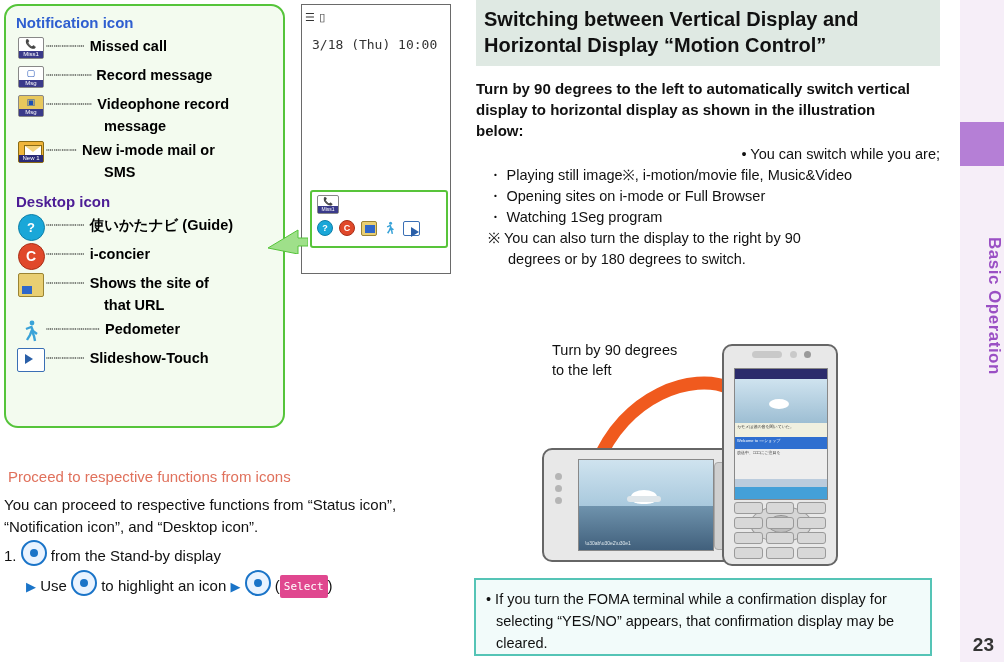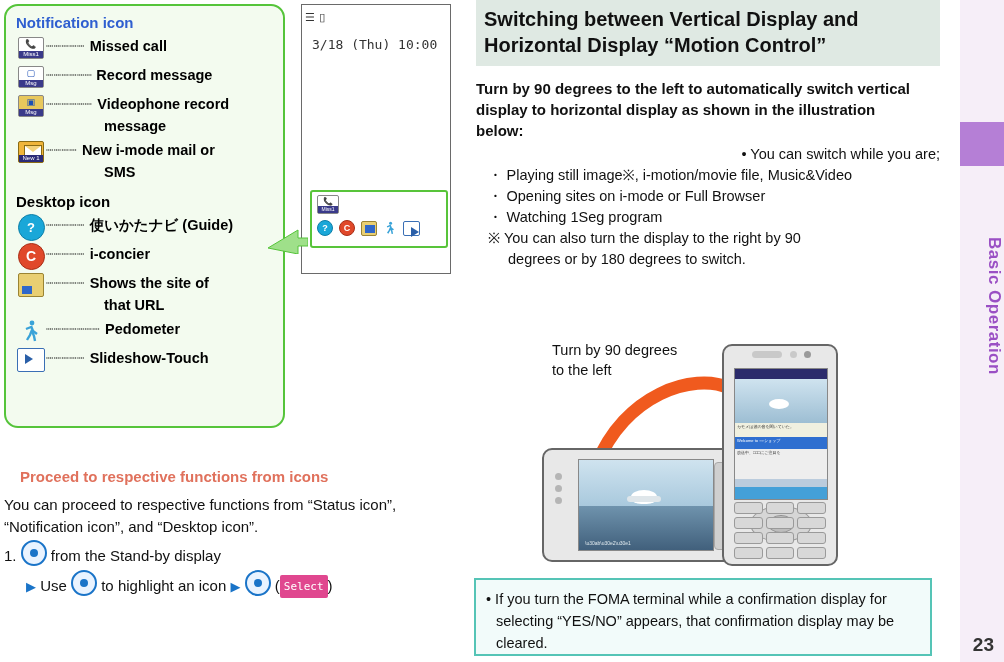--- a/index.html
+++ b/index.html
@@ -6,21 +6,21 @@
   body{width:1004px;height:662px;background:#fff;font-family:"Liberation Sans",sans-serif;overflow:hidden;position:relative;}
 
   
   #left-col{position:absolute;left:0;top:0;width:468px;height:662px;}
 
   .icon-legend-box{
     position:absolute;left:4px;top:4px;width:281px;height:424px;
     background:#f3fbef;border:2px solid #55c43a;border-radius:14px;box-sizing:border-box;
   }
   .legend-head{color:#2f5fd0;font-weight:bold;font-size:15px;}
-  .legend-head.desk{color:#000000;}
+  .legend-head.desk{color:#4c1d95;}
   .legend-row{display:flex;align-items:flex-start;margin-top:5px;}
   .legend-ico{width:30px;height:24px;flex:0 0 30px;display:flex;align-items:center;justify-content:center;}
   .legend-dots{font-size:12px;color:#000;letter-spacing:.5px;white-space:nowrap;padding-top:3px;}
   .legend-text{font-weight:bold;font-size:14.5px;color:#000;padding-top:2px;line-height:17px;}
   .legend-cont{font-weight:bold;font-size:14.5px;color:#000;line-height:17px;}
 
   
   .pixicon{border:1px solid #777;background:#fff;box-sizing:border-box;display:inline-block;position:relative;}
   .ico-miss{width:26px;height:22px;background:#fff;border:1px solid #888;border-radius:2px;font-size:6px;color:#222;}
   .ico-lbl{position:absolute;bottom:0;left:0;right:0;text-align:center;font-size:6px;line-height:7px;background:#3a3a8a;color:#fff;}
@@ -44,21 +44,21 @@
     border:1px solid #6a6a6a;background:#fff;box-sizing:border-box;
   }
   .ps-statusbar{height:16px;padding:2px 3px;}
   .ps-clock{font-family:"DejaVu Sans Mono",monospace;font-size:13px;color:#333;letter-spacing:0px;margin:12px 0 0 10px;}
   .ps-iconbox{
     position:absolute;left:8px;top:185px;width:134px;height:54px;border:2px solid #58c43a;background:#fff;border-radius:3px;
   }
   .ps-iconrow{display:flex;align-items:center;gap:6px;padding:6px 5px 0 5px;}
   .ps-callout{position:absolute;left:268px;top:228px;width:40px;height:26px;}
 
-  .sect-title{position:absolute;left:20px;top:468px;font-size:15px;color:#e0715c;font-weight:bold;}
+  .sect-title{position:absolute;left:8px;top:468px;font-size:15px;color:#e0715c;font-weight:normal;}
   .body-text{position:absolute;left:4px;top:494px;width:450px;font-size:15px;line-height:21.5px;color:#111;}
   .step-line{margin-top:3px;}
   .inline-key{display:inline-block;width:22px;height:22px;border-radius:50%;border:2px solid #1a74c8;background:#e9f3ff;vertical-align:-5px;position:relative;}
   .inline-key:after{content:"";position:absolute;left:50%;top:50%;width:8px;height:8px;margin:-4px 0 0 -4px;border-radius:50%;background:#1a74c8;}
   .tri{color:#1a74c8;font-size:13px;}
   .selbox{display:inline-block;background:#e0478f;color:#fff;font-size:11px;padding:1px 4px;border-radius:2px;font-family:"DejaVu Sans Mono",monospace;vertical-align:1px;}
 
   
   #right-col{position:absolute;left:468px;top:0;width:492px;height:662px;background:#fff;}
   .r-title{

